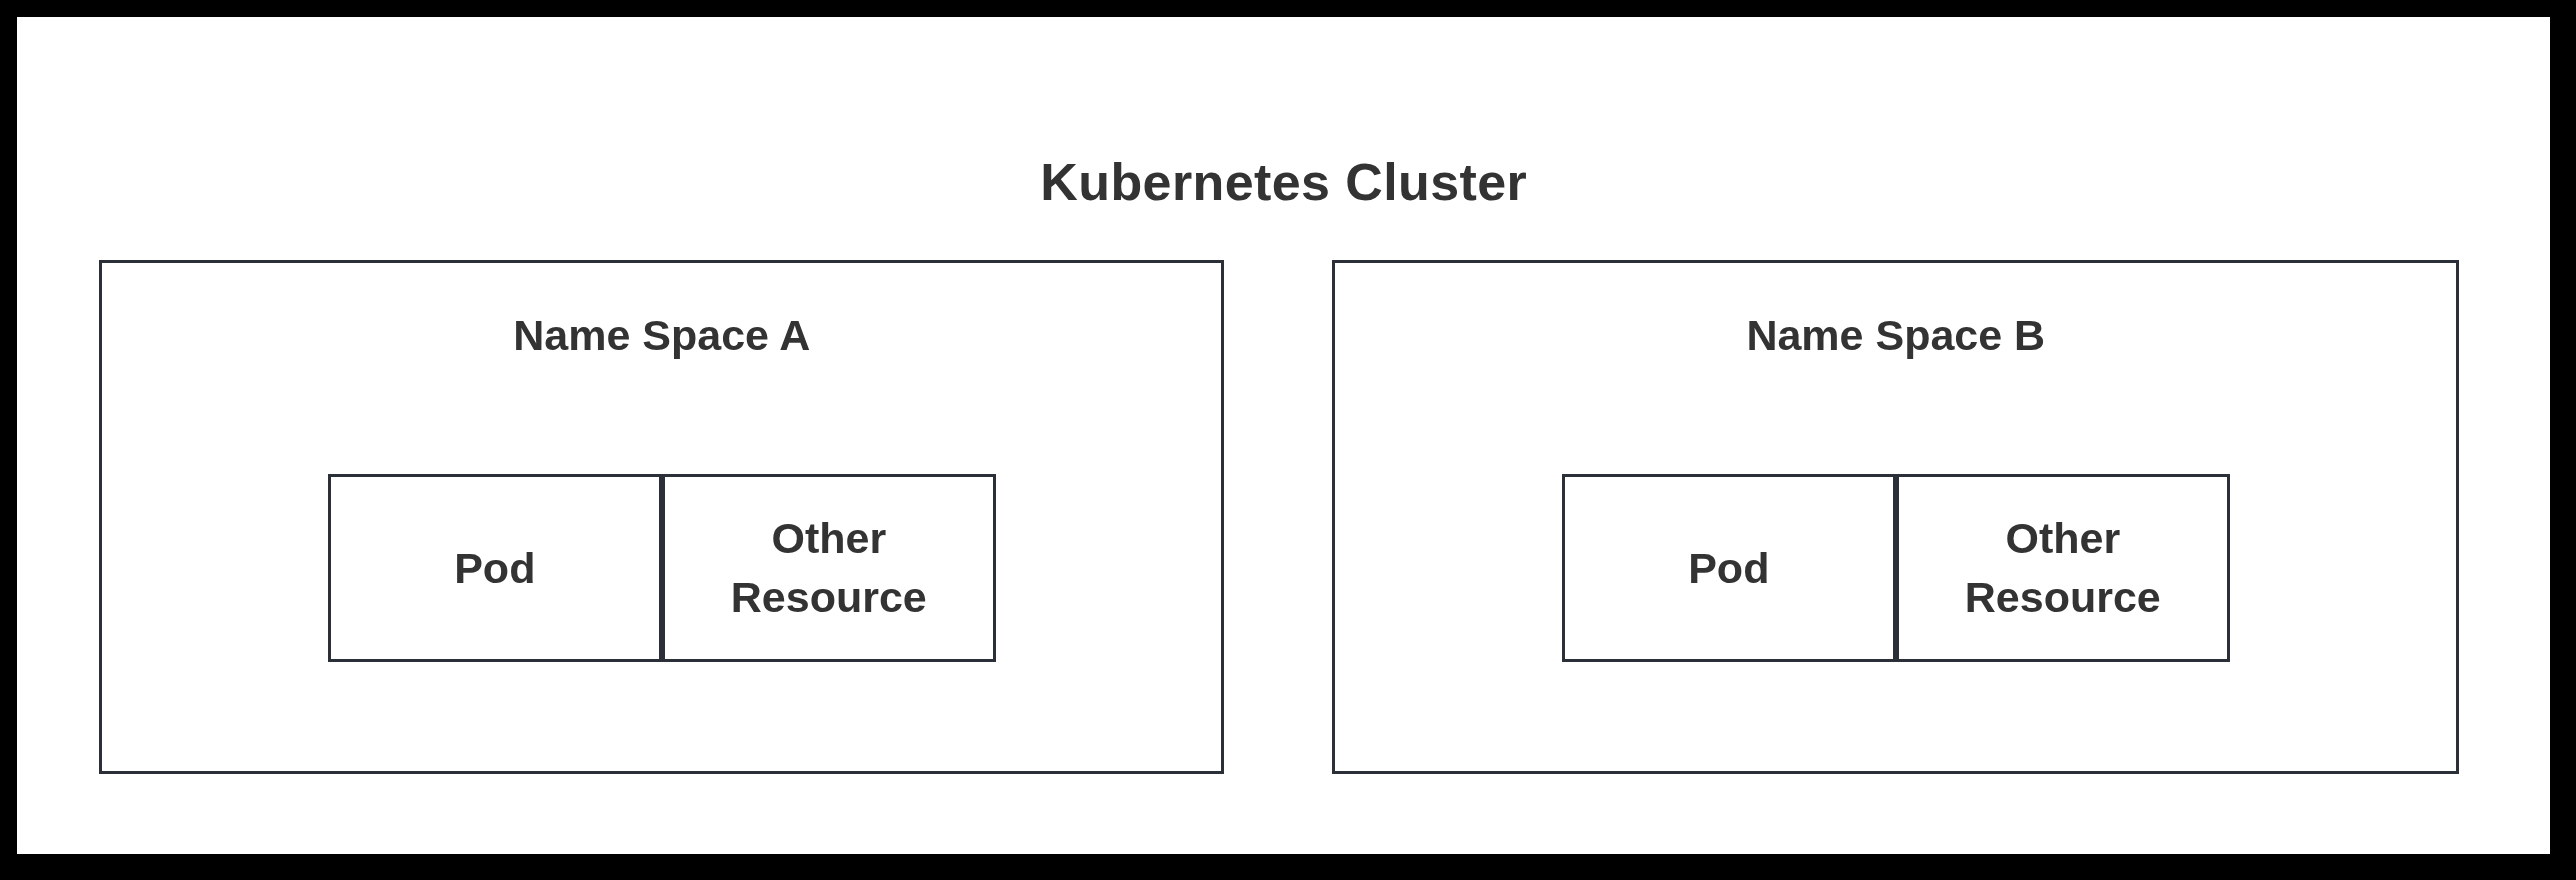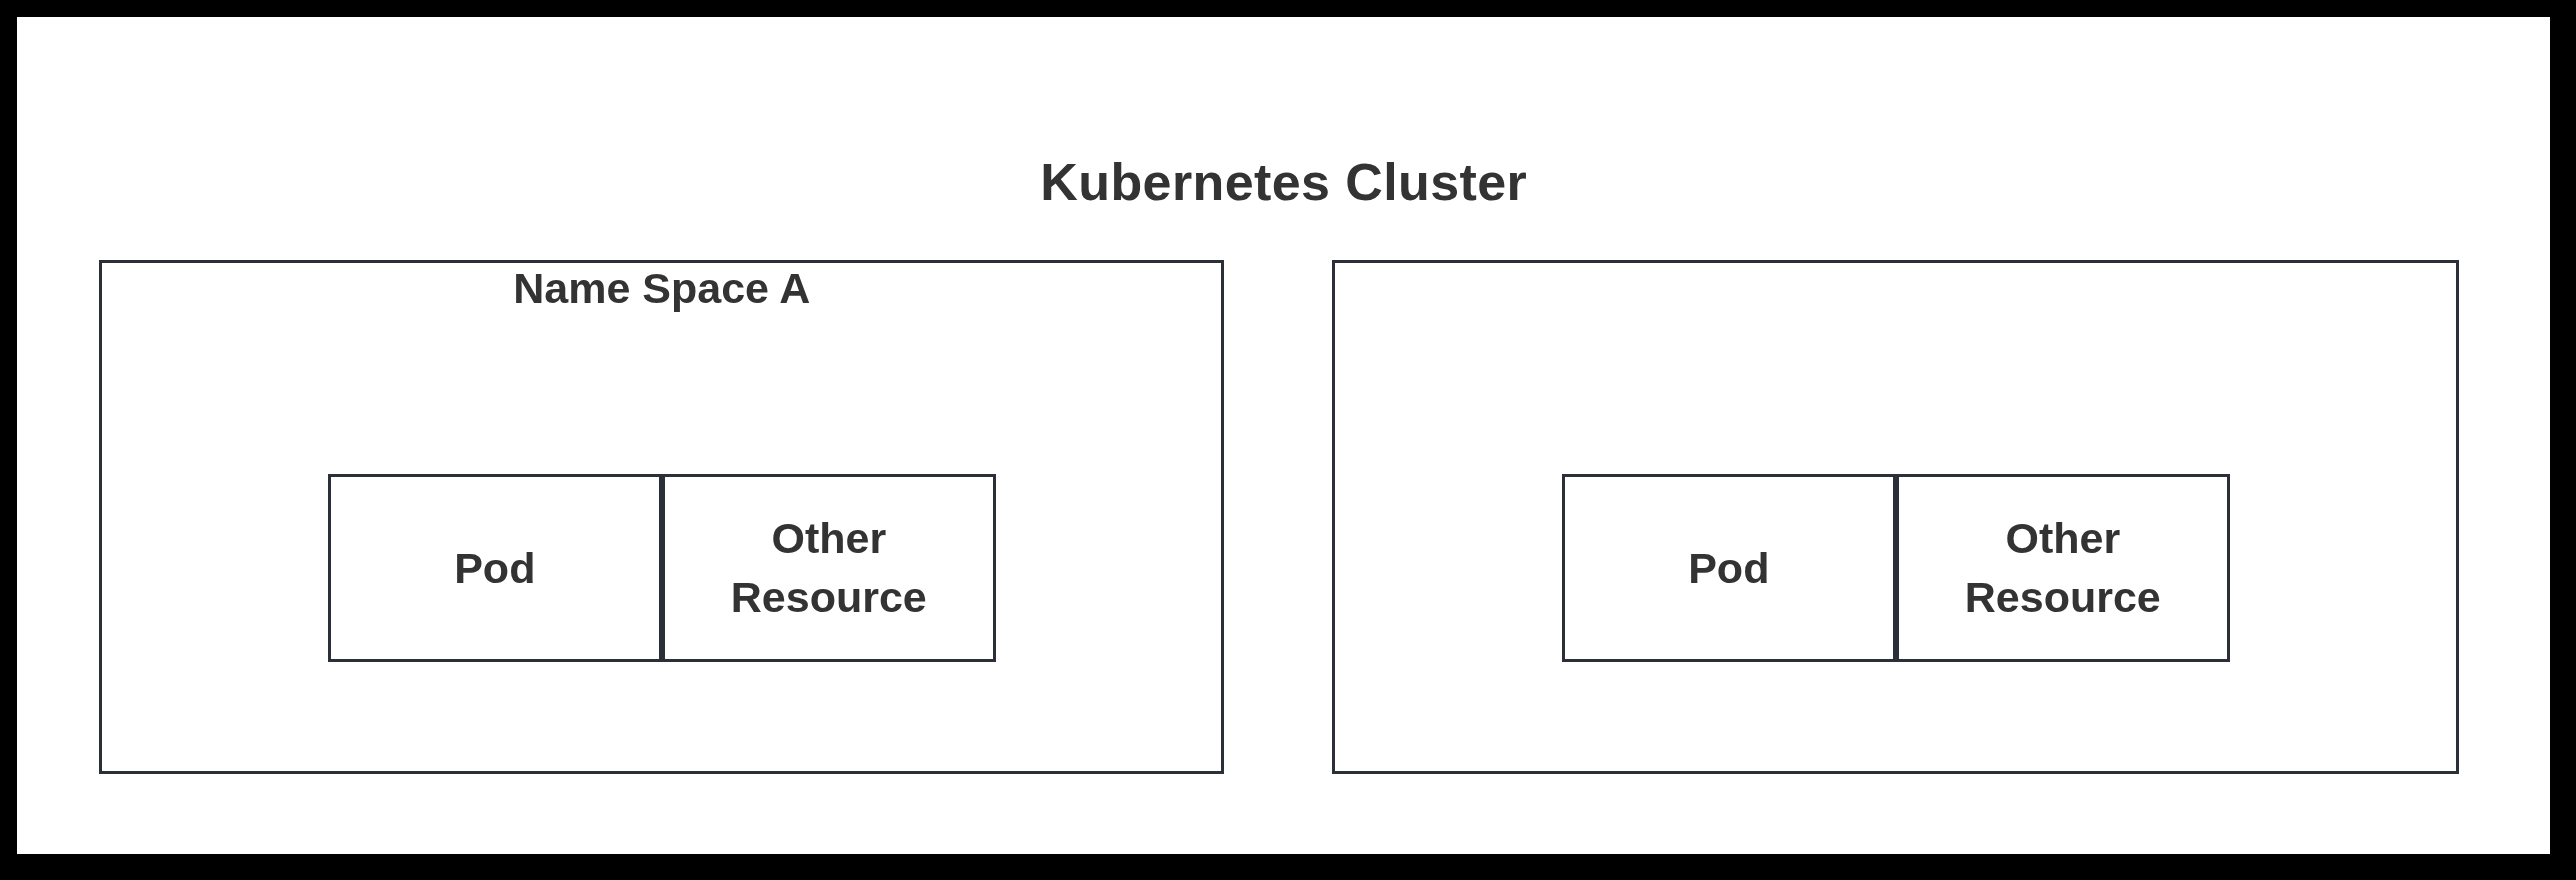--- a/index.html
+++ b/index.html
@@ -39,20 +39,21 @@
     position: absolute;
     top: 243px;
     height: 514px;
     box-sizing: border-box;
     border: 3.5px solid #2b3038;
     background: #ffffff;
   }
   .namespace.ns-a { left: 82px;  width: 1125px; }
   .namespace.ns-b { left: 1315px; width: 1127px; }
   .namespace-label {
+    margin-top: 47px;
     text-align: center;
     font-size: 43px;
     line-height: 50px;
     font-weight: bold;
     color: #333333;
   }
   .nodes-row {
     position: absolute;
     left: 0;
     right: 0;
@@ -92,20 +93,21 @@
       <div class="node">
         <div class="node-label">Pod</div>
       </div>
       <div class="node">
         <div class="node-label">Other Resource</div>
       </div>
     </div>
   </div>
 
   <div class="namespace ns-b">
+    <div class="namespace-label">Name Space B</div>
     <div class="nodes-row">
       <div class="node">
         <div class="node-label">Pod</div>
       </div>
       <div class="node">
         <div class="node-label">Other Resource</div>
       </div>
     </div>
   </div>
 

